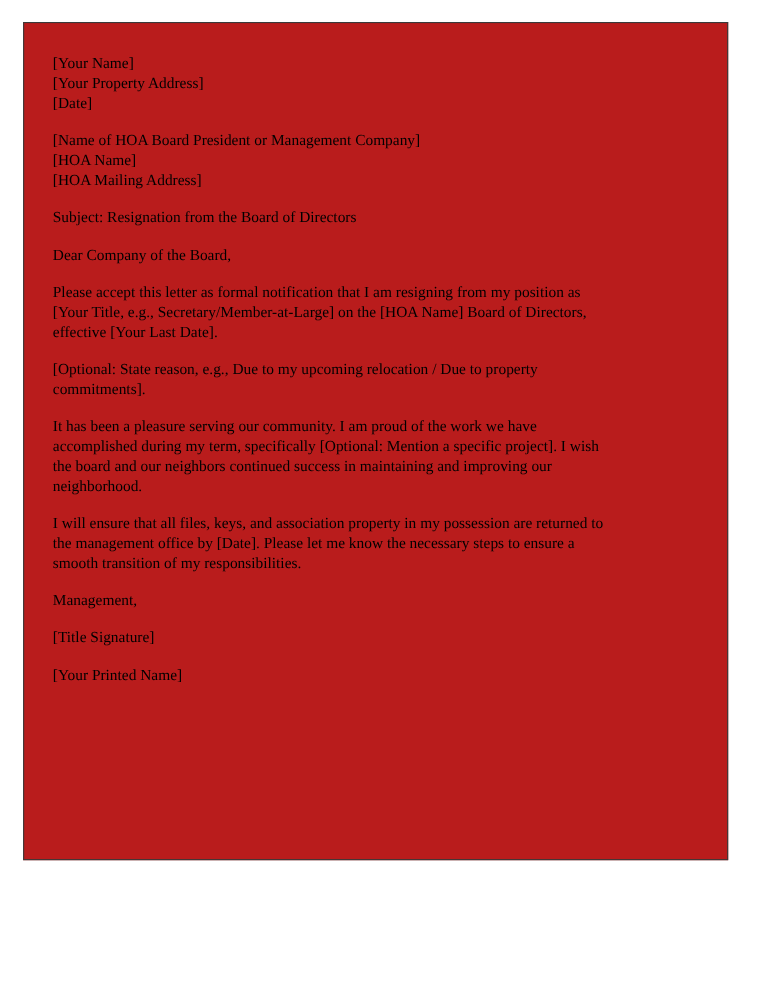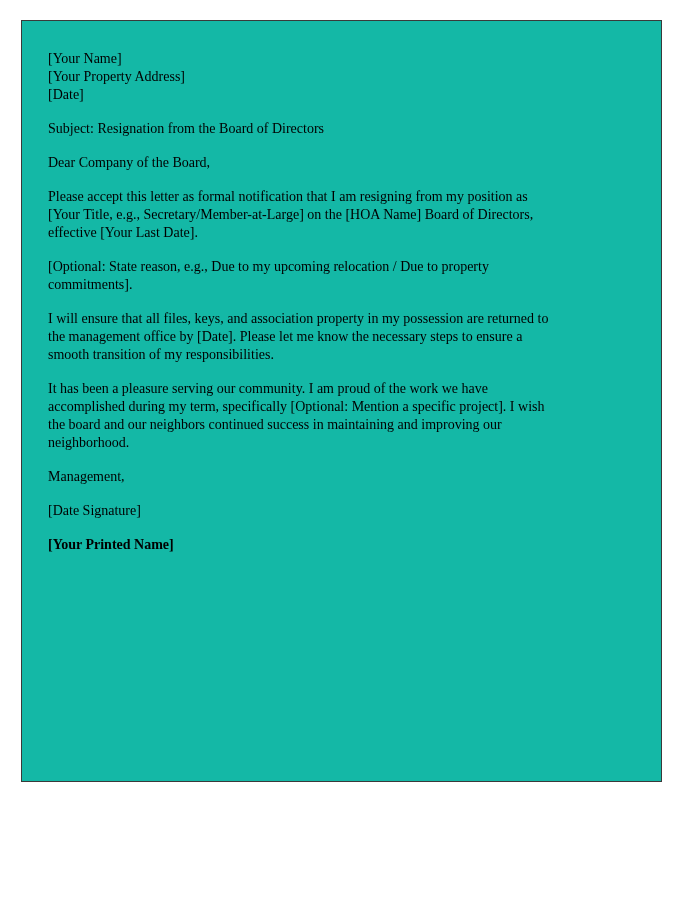--- a/index.html
+++ b/index.html
@@ -16,64 +16,66 @@
   }
   .letter-page {
     position: absolute;
     left: 21px;
     top: 20px;
     width: 641px;
     height: 762px;
     border: 1px solid #3a3a3a;
     box-sizing: border-box;
     padding: 29px 24px 0 26px;
-    background: #14b8a6;
+    background: #b91c1c;
     overflow: hidden;
   }
   .para {
     margin: 0 0 16px 0;
     font-size: 14px;
     line-height: 18px;
     white-space: pre-line;
     letter-spacing: 0;
   }
   .para:last-child {
     margin-bottom: 2px;
-    font-weight: bold;
   }
 </style>
 </head>
 <body>
 
 <div class="letter-page">
 
   <div class="para">[Your Name]
 [Your Property Address]
 [Date]</div>
 
+  <div class="para">[Name of HOA Board President or Management Company]
+[HOA Name]
+[HOA Mailing Address]</div>
 
   <div class="para">Subject: Resignation from the Board of Directors</div>
 
   <div class="para">Dear Company of the Board,</div>
 
   <div class="para">Please accept this letter as formal notification that I am resigning from my position as
 [Your Title, e.g., Secretary/Member-at-Large] on the [HOA Name] Board of Directors,
 effective [Your Last Date].</div>
 
   <div class="para">[Optional: State reason, e.g., Due to my upcoming relocation / Due to property
 commitments].</div>
 
-  <div class="para">I will ensure that all files, keys, and association property in my possession are returned to
-the management office by [Date]. Please let me know the necessary steps to ensure a
-smooth transition of my responsibilities.</div>
-
   <div class="para">It has been a pleasure serving our community. I am proud of the work we have
 accomplished during my term, specifically [Optional: Mention a specific project]. I wish
 the board and our neighbors continued success in maintaining and improving our
 neighborhood.</div>
 
+  <div class="para">I will ensure that all files, keys, and association property in my possession are returned to
+the management office by [Date]. Please let me know the necessary steps to ensure a
+smooth transition of my responsibilities.</div>
+
   <div class="para">Management,</div>
 
-  <div class="para">[Date Signature]</div>
+  <div class="para">[Title Signature]</div>
 
   <div class="para">[Your Printed Name]</div>
 
 </div>
 
 </body></html>

